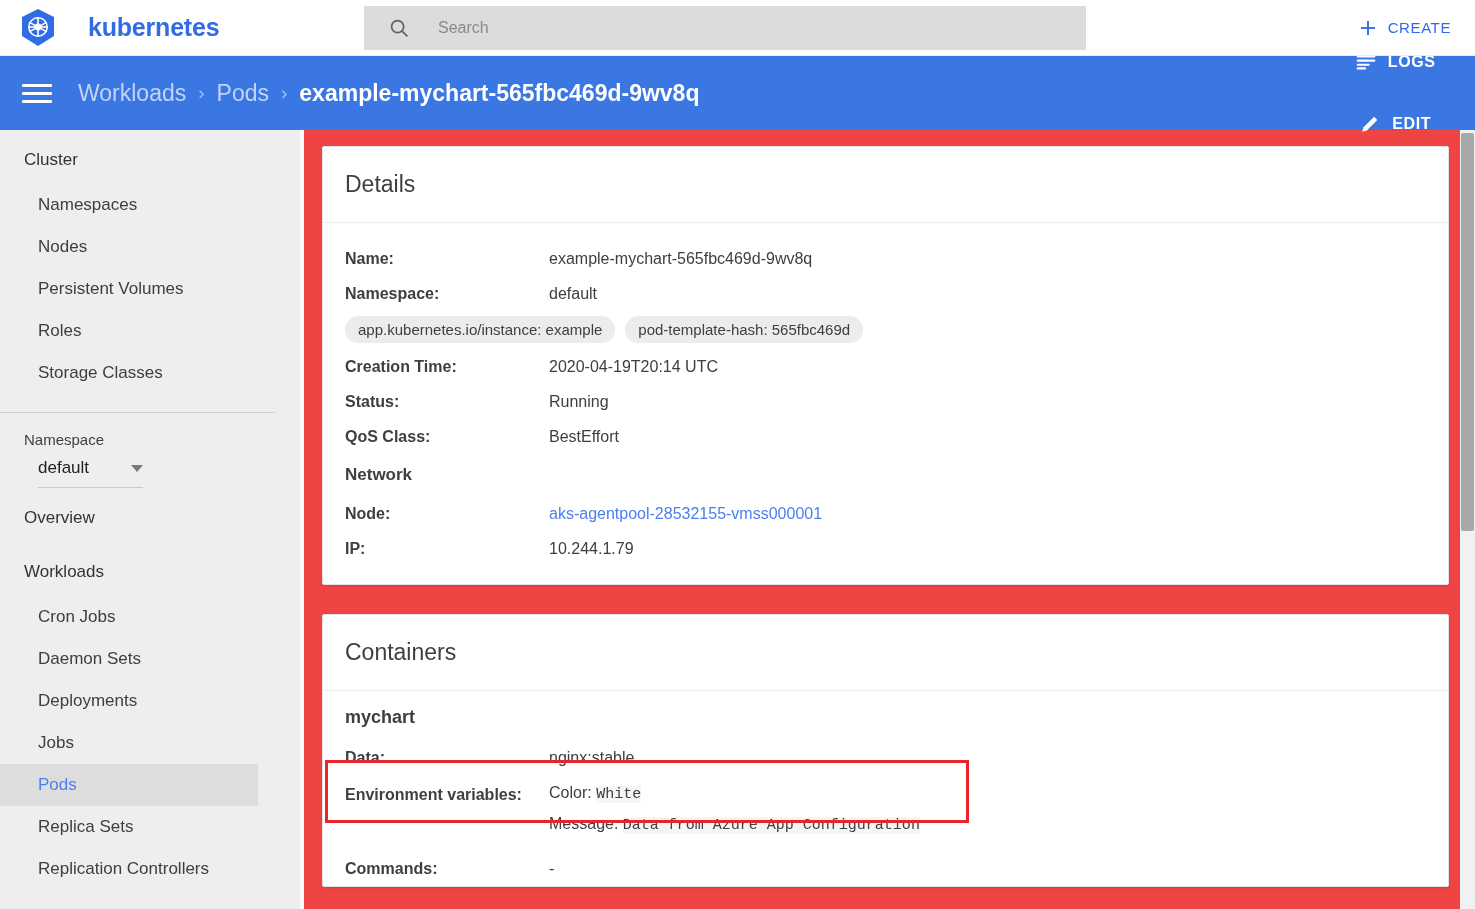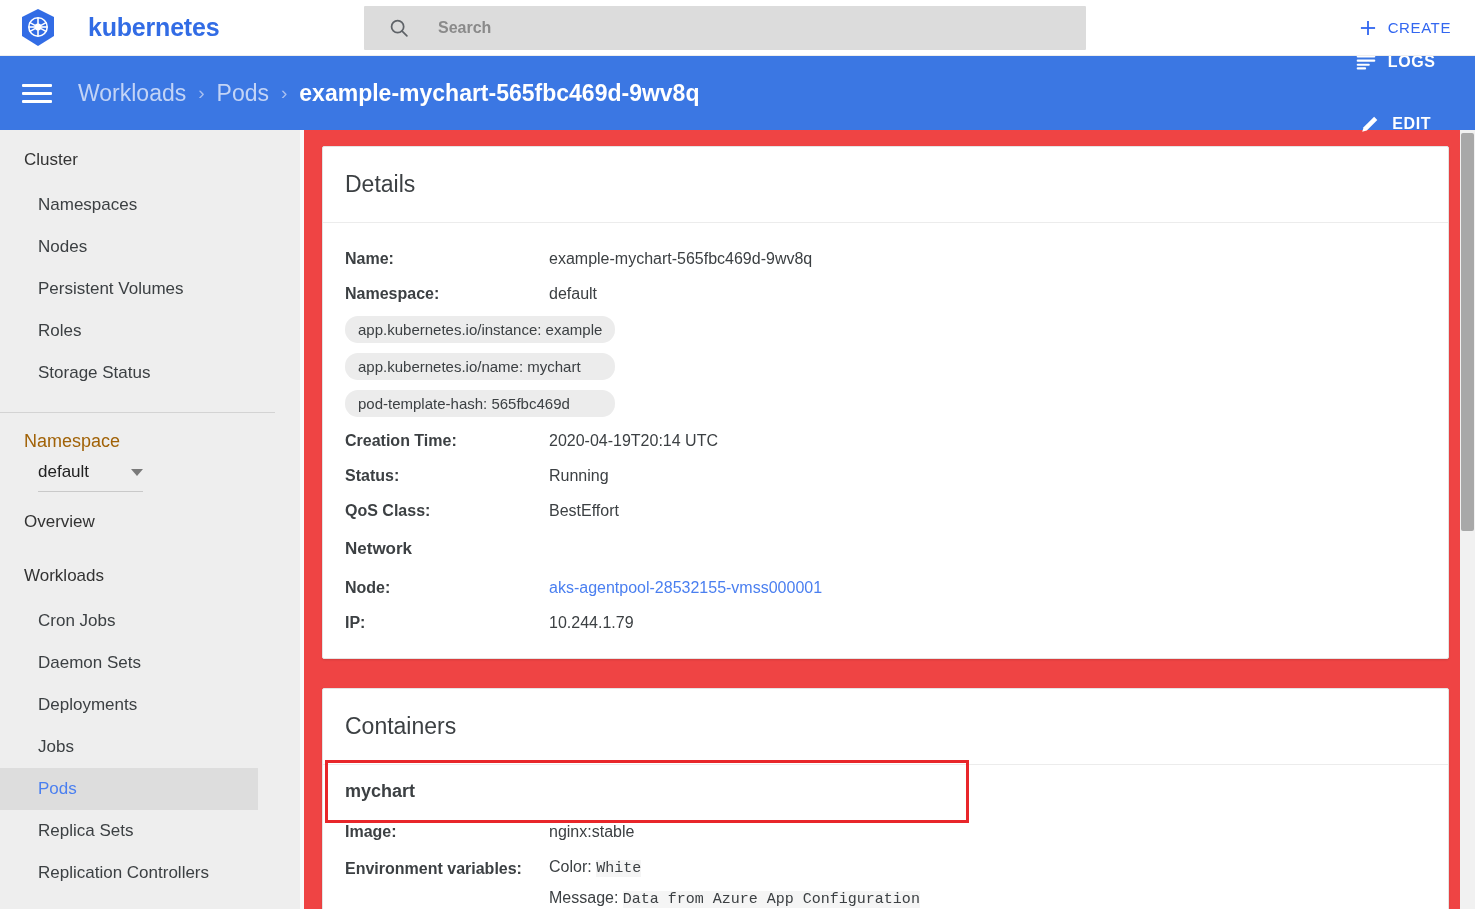--- a/index.html
+++ b/index.html
@@ -26,21 +26,21 @@
   }
   .searchwrap {
     width: 722px; height: 44px; background: #dcdcdc;
     display: flex; align-items: center; padding-left: 24px;
     border-radius: 1px;
   }
   .search-ico { width: 22px; height: 22px; flex: 0 0 auto; }
   .search-input {
     border: none; outline: none; background: transparent;
     font-family: "Liberation Sans", sans-serif;
-    font-size: 16px; color: #14532d; margin-left: 28px; width: 560px; font-weight: bold;
+    font-size: 16px; color: #14532d; margin-left: 28px; width: 560px;
   }
   .search-input::placeholder { color: #8a8a8a; }
   .create-btn {
     margin-left: auto; margin-right: 24px;
     display: flex; align-items: center; gap: 10px;
     color: #3367f0; cursor: pointer;
     font-size: 15px; font-weight: 500; letter-spacing: 0.6px;
   }
   .plus-ico { width: 20px; height: 20px; }
 
@@ -78,21 +78,21 @@
     font-size: 17px; color: #333; padding: 20px 0 14px 24px; font-weight: 400;
   }
   .nav-item {
     font-size: 17px; color: #3c4043; padding: 11px 0 11px 38px; cursor: pointer;
     white-space: nowrap;
   }
   .nav-item.active { background: #dddddd; color: #4a7ff0; width: 258px; }
   .nav-divider {
     height: 1px; background: #d3d3d3; width: 275px; margin: 18px 0 0 0;
   }
-  .ns-label { font-size: 18px; color: #a16207; padding: 18px 0 0 24px; }
+  .ns-label { font-size: 15px; color: #404040; padding: 18px 0 0 24px; }
   .ns-select {
     margin: 10px 0 0 38px; width: 105px; padding-bottom: 9px;
     border-bottom: 1px solid #c9c9c9;
     display: flex; align-items: center; justify-content: space-between;
     cursor: pointer;
   }
   .ns-value { font-size: 17px; color: #222; }
   .caret {
     width: 0; height: 0; border-left: 6px solid transparent;
     border-right: 6px solid transparent; border-top: 7px solid #7a7a7a;
@@ -117,21 +117,21 @@
   .row-key {
     width: 204px; flex: 0 0 204px; font-size: 16px; font-weight: bold;
     color: #3c4043; line-height: 35px;
   }
   .row-val { font-size: 16px; color: #3c4043; line-height: 35px; }
   .row-val.link { color: #4a7ff0; cursor: pointer; }
   .section-head {
     font-size: 17px; font-weight: bold; color: #3c4043;
     padding: 4px 0 4px 22px; line-height: 34px;
   }
-  .chips { display: flex; flex-wrap: wrap; gap: 10px; padding: 5px 0 6px 0; max-width: 640px; flex-direction: column; }
+  .chips { display: flex; flex-wrap: wrap; gap: 10px; padding: 5px 0 6px 0; max-width: 640px; }
   .chip {
     background: #ececec; border-radius: 13px; padding: 5px 13px;
     font-size: 15px; color: #3c4043; white-space: nowrap;
   }
 
   
   .container-name {
     font-size: 18px; font-weight: bold; color: #3c4043;
     padding: 16px 0 12px 22px;
   }
@@ -245,21 +245,21 @@
     </div>
   </div>
 </div>
 
 <div class="sidebar">
   <div class="nav-head">Cluster</div>
   <div class="nav-item">Namespaces</div>
   <div class="nav-item">Nodes</div>
   <div class="nav-item">Persistent Volumes</div>
   <div class="nav-item">Roles</div>
-  <div class="nav-item">Storage Status</div>
+  <div class="nav-item">Storage Classes</div>
 
   <div class="nav-divider"></div>
 
   <div class="ns-label">Namespace</div>
   <div class="ns-select">
     <span class="ns-value">default</span>
     <span class="caret"></span>
   </div>
 
   <div class="nav-head">Overview</div>
@@ -286,21 +286,20 @@
       </div>
 
       <div class="row">
         <div class="row-key">Namespace:</div>
         <div class="row-val">default</div>
       </div>
 
       <div class="row">
         <div class="chips">
           <span class="chip">app.kubernetes.io/instance: example</span>
-          <span class="chip">app.kubernetes.io/name: mychart</span>
           <span class="chip">pod-template-hash: 565fbc469d</span>
         </div>
       </div>
 
       <div class="row">
         <div class="row-key">Creation Time:</div>
         <div class="row-val">2020-04-19T20:14 UTC</div>
       </div>
 
       <div class="row">
@@ -328,21 +327,21 @@
     </div>
   </div>
 
   <div class="card" style="margin-top:29px;">
     <div class="card-title">Containers</div>
     <div>
 
       <div class="container-name">mychart</div>
 
       <div class="row">
-        <div class="row-key">Image:</div>
+        <div class="row-key">Data:</div>
         <div class="row-val">nginx:stable</div>
       </div>
 
       <div class="env-row">
         <div class="row-key" style="line-height:31px;padding-top:4px;">Environment variables:</div>
         <div class="env-lines">
           <div class="env-line">
             <span>Color:</span>
             <span class="mono">White</span>
           </div>

